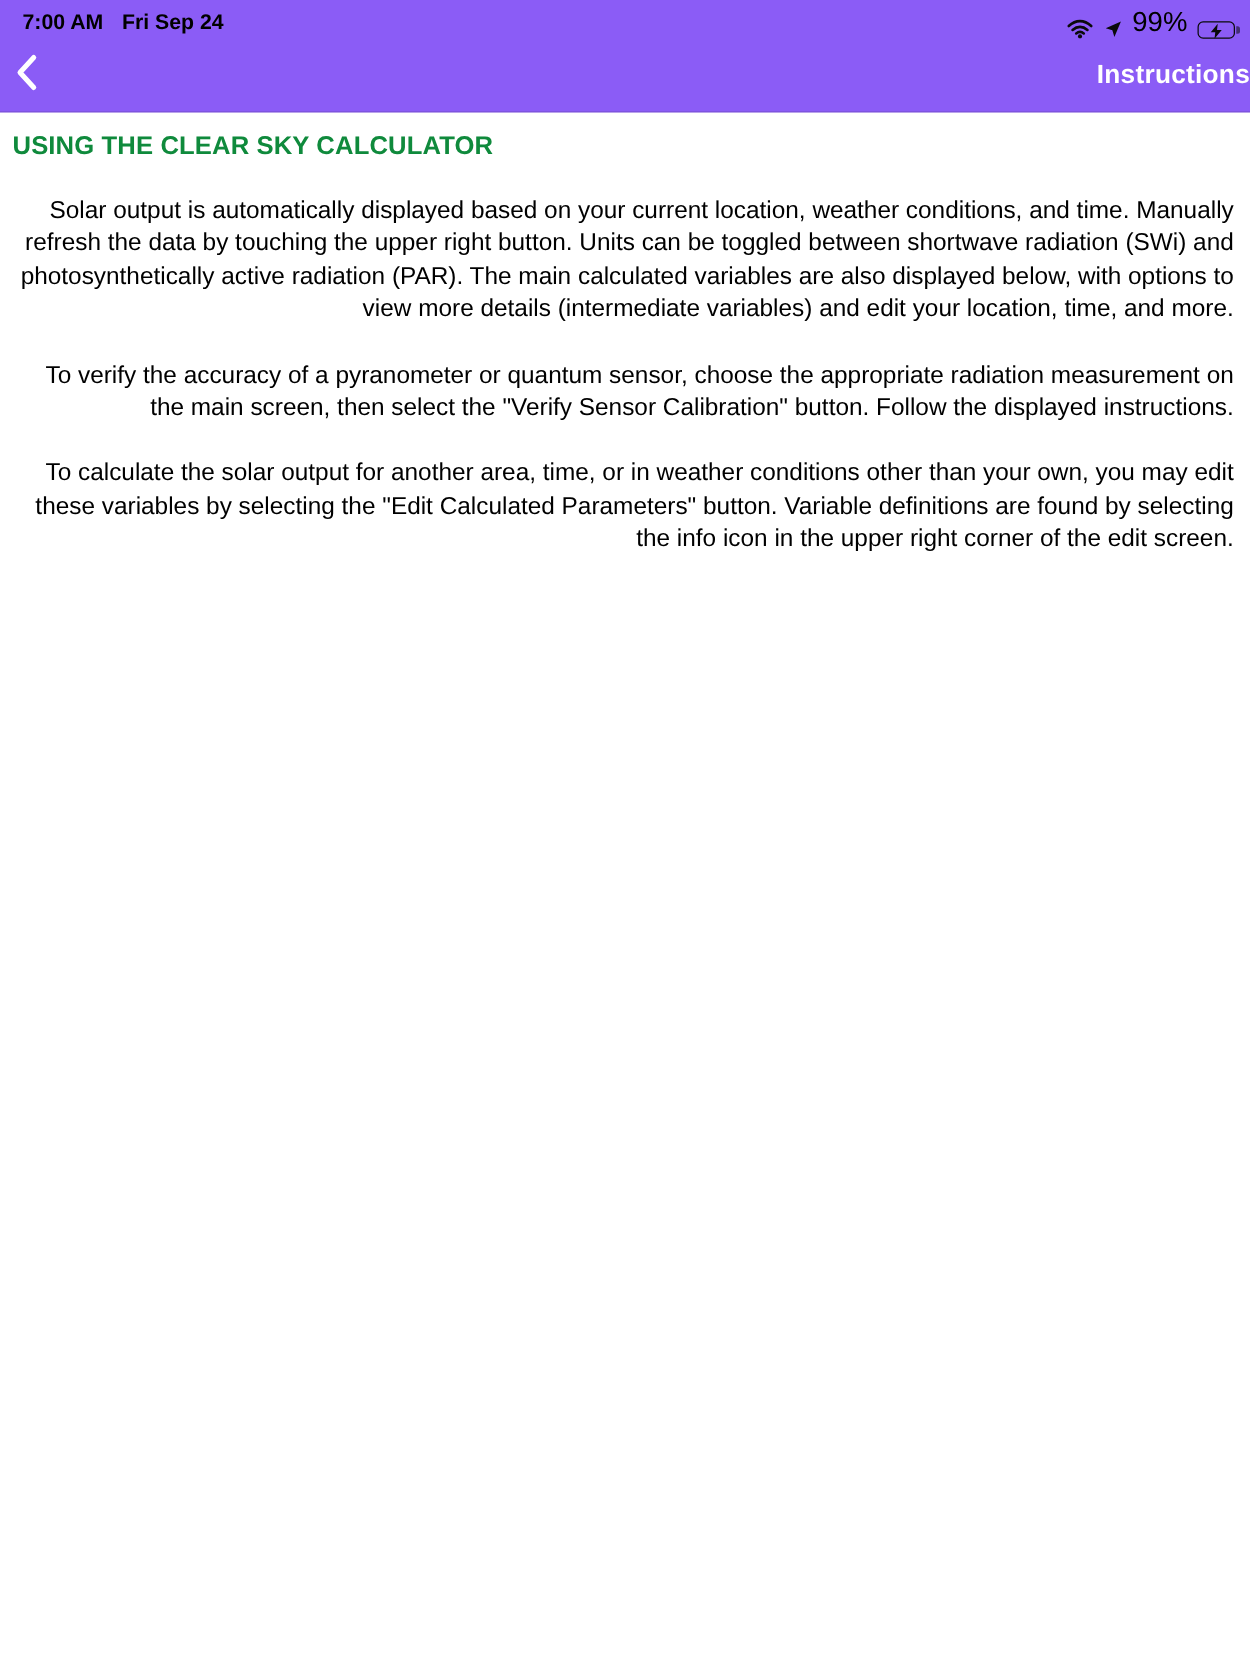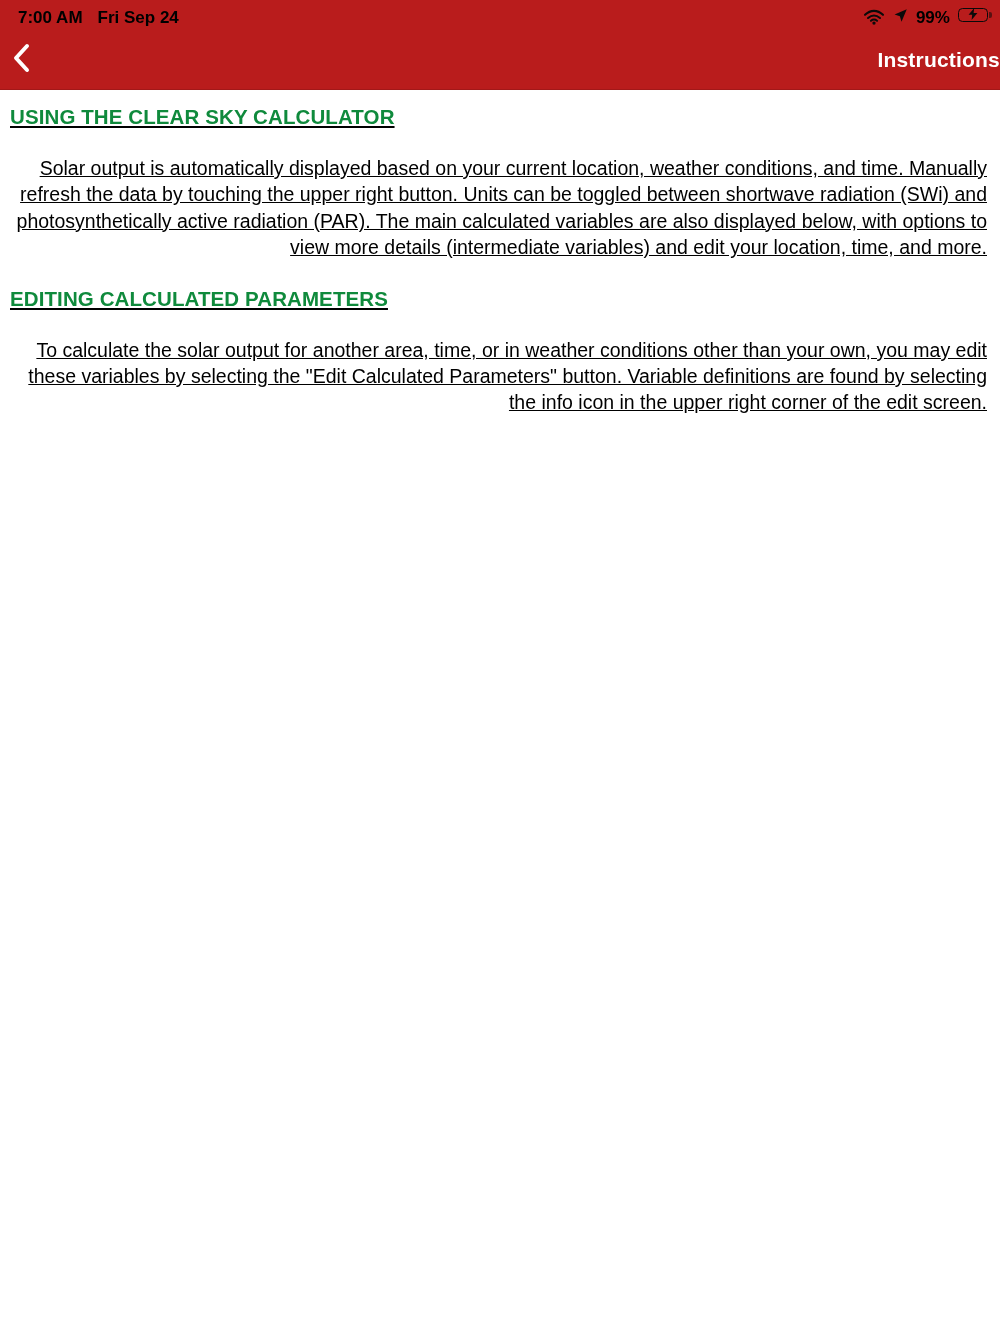--- a/index.html
+++ b/index.html
@@ -4,31 +4,31 @@
 <style>
   * { box-sizing: border-box; }
   html, body { margin: 0; padding: 0; }
   body {
     width: 1000px; height: 1334px;
     background: #ffffff;
     font-family: "Liberation Sans", "DejaVu Sans", sans-serif;
     color: #000000;
     overflow: hidden;
   }
-  .appbar { background: #b91c1c; }
+  .appbar { background: #8b5cf6; }
 
   
   .status-bar {
     height: 30px;
     display: flex; justify-content: space-between; align-items: center;
     padding: 6px 8px 0 18px;
     color: #000;
   }
   .status-left { display: flex; align-items: baseline; gap: 15px; font-size: 17px; font-weight: 600; }
-  .status-right { display: flex; align-items: flex-start; gap: 8px; font-size: 17px; font-weight: 700; }
+  .status-right { display: flex; align-items: flex-end; gap: 8px; font-size: 22px; font-weight: 400; }
   .status-icon { display: flex; align-items: center; }
   .battery-wrap { display: flex; align-items: center; }
   .battery-body {
     position: relative; width: 30px; height: 14px;
     border: 1.6px solid #0a0a0a; border-radius: 4.5px;
     padding: 1px;
   }
   .battery-fill { width: 100%; height: 100%; background: #47c557; border-radius: 2px; }
   .battery-bolt { position: absolute; left: 50%; top: 50%; transform: translate(-50%,-50%); }
   .battery-nub { width: 2.6px; height: 5.5px; background: rgba(10,10,10,0.55); border-radius: 0 2px 2px 0; margin-left: 1.5px; }
@@ -42,21 +42,21 @@
   .back-button {
     position: absolute; left: 10px; top: 50%; transform: translateY(-50%);
     width: 44px; height: 44px;
     background: none; border: none; padding: 0; margin: 0;
     display: flex; align-items: center; justify-content: flex-start;
     cursor: pointer;
   }
   .nav-title { color: #ffffff; font-size: 21px; font-weight: 700; letter-spacing: 0.2px; }
 
   
-  .content { padding: 0 13px 0 10px; text-decoration: underline; }
+  .content { padding: 0 13px 0 10px; }
   .section-heading {
     color: #0f8a3c;
     font-size: 20.5px; font-weight: 700;
     margin: 26px 0 0 0;
     letter-spacing: 0.1px;
   }
   .section-heading.first { margin-top: 15px; }
   .content p {
     font-size: 19.5px; line-height: 26.4px;
     margin: 26px 0 0 0;
@@ -113,17 +113,17 @@
     </button>
     <span class="nav-title">Instructions</span>
   </div>
 </div>
 
 <div class="content">
 
   <h2 class="section-heading first">USING THE CLEAR SKY CALCULATOR</h2>
   <p>Solar output is automatically displayed based on your current location, weather conditions, and time. Manually refresh the data by touching the upper right button. Units can be toggled between shortwave radiation (SWi) and photosynthetically active radiation (PAR). The main calculated variables are also displayed below, with options to view more details (intermediate variables) and edit your location, time, and more.</p>
 
+  <p>To verify the accuracy of a pyranometer or quantum sensor, choose the appropriate radiation measurement on the main screen, then select the "Verify Sensor Calibration" button. Follow the displayed instructions.</p>
 
-  <h2 class="section-heading">EDITING CALCULATED PARAMETERS</h2>
   <p>To calculate the solar output for another area, time, or in weather conditions other than your own, you may edit these variables by selecting the "Edit Calculated Parameters" button. Variable definitions are found by selecting the info icon in the upper right corner of the edit screen.</p>
 
 </div>
 
 </body></html>

